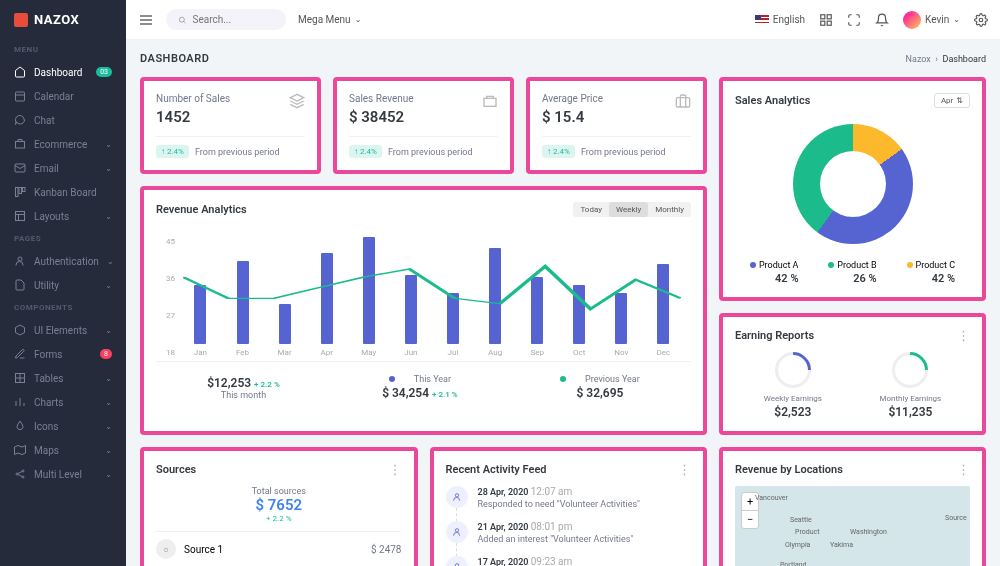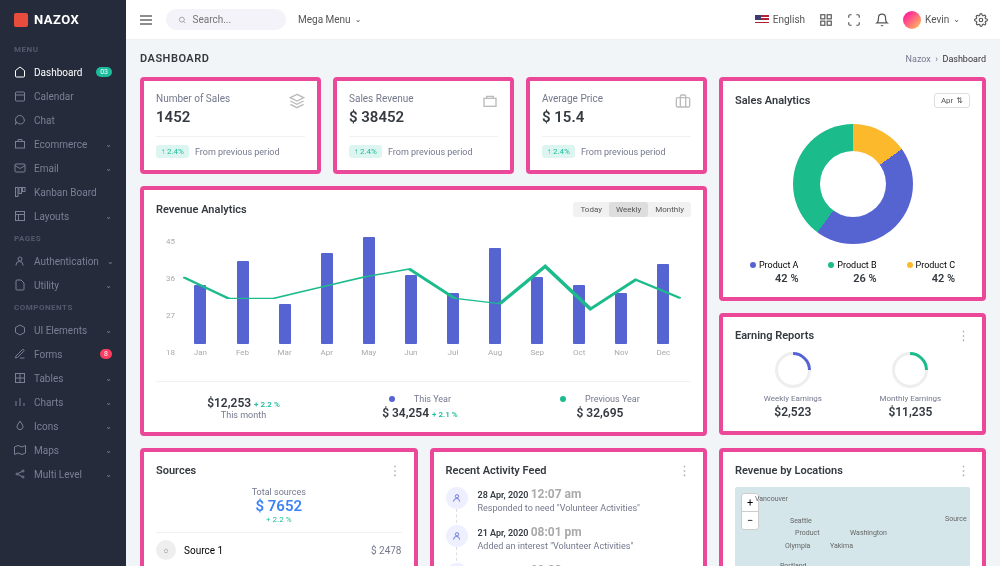--- a/index.html
+++ b/index.html
@@ -53,21 +53,21 @@
 .legend-dot{display:inline-block;width:6px;height:6px;border-radius:50%;margin-right:3px}
 .legend-val{font-size:11px;font-weight:600;margin-top:2px;color:#343a40}
 .rev-card{flex:1}
 .chart{display:flex;align-items:flex-end;height:130px;gap:2px;padding:0 10px;position:relative}
 .y-axis{display:flex;flex-direction:column;justify-content:space-between;height:120px;font-size:8px;color:#aaa;margin-right:6px}
 .bars{flex:1;display:flex;align-items:flex-end;justify-content:space-between;height:120px;position:relative}
 .bar-group{display:flex;flex-direction:column;align-items:center;gap:4px;width:7%}
 .bar{width:12px;background:#5664d2;border-radius:1px}
 .bar-label{font-size:8px;color:#aaa}
 svg.line-chart{position:absolute;top:0;left:0;width:100%;height:120px;pointer-events:none}
-.rev-footer{display:flex;justify-content:space-around;margin-top:24px;padding-top:12px;border-top:1px solid #f1f1f1}
+.rev-footer{display:flex;justify-content:space-around;margin-top:4px;padding-top:12px;border-top:1px solid #f1f1f1}
 .rev-foot-item{text-align:center;font-size:9px}
 .rev-foot-item .lbl{color:#74788d;display:flex;align-items:center;justify-content:center;gap:19px}
 .rev-foot-item .val{font-size:12px;font-weight:600;color:#343a40;margin-top:2px}
 .sm-pill{color:#1abc9c;font-size:8px}
 .dot{width:6px;height:6px;border-radius:50%;display:inline-block}
 .earn-card .earn-row{display:flex;justify-content:space-around;margin-top:8px}
 .earn-item{text-align:center}
 .ring{width:36px;height:36px;border-radius:50%;margin:0 auto 6px;border:3px solid #eee;border-top-color:#5664d2;transform:rotate(45deg)}
 .ring.green{border-top-color:#1cbb8c}
 .earn-lbl{font-size:8px;color:#74788d}
@@ -77,21 +77,21 @@
 .src-ico{width:20px;height:20px;border-radius:50%;background:#eee;margin-right:8px;display:flex;align-items:center;justify-content:center;font-size:8px}
 .src-ico.blue{background:#5664d2;color:#fff}
 .src-amount{margin-left:auto;color:#74788d}
 .src-total{text-align:center;margin-bottom:8px}
 .src-total .tlbl{font-size:9px;color:#74788d}
 .src-total .tval{font-size:15px;font-weight:600;color:#3b82f6}
 .feed-item{display:flex;gap:10px;margin-bottom:12px;position:relative}
 .feed-ico{width:22px;height:22px;border-radius:50%;background:#eef0ff;display:flex;align-items:center;justify-content:center;flex-shrink:0;z-index:1}
 .feed-line{position:absolute;left:10px;top:22px;width:1px;height:30px;border-left:1px dashed #ddd}
 .feed-date{font-size:9px;font-weight:600;color:#343a40}
-.feed-time{font-size:12px;color:#aaa;font-weight:700}
+.feed-time{font-size:10px;color:#aaa;font-weight:400}
 .feed-text{font-size:9px;color:#74788d;margin-top:2px}
 .map{height:110px;background:#d4e6ea;position:relative;border-radius:2px;overflow:hidden}
 .map-controls{position:absolute;top:6px;left:6px;background:#fff;border:1px solid #ccc;border-radius:3px;display:flex;flex-direction:column}
 .map-controls span{padding:2px 5px;font-size:11px;cursor:pointer;border-bottom:1px solid #ccc}
 .map-controls span:last-child{border:none}
 .map-lbl{position:absolute;font-size:7px;color:#666}
 .apr-btn{font-size:8px;border:1px solid #ddd;padding:2px 6px;border-radius:3px;cursor:pointer;color:#555;display:flex;align-items:center;gap:3px}
 </style>
 </head>
 <body>

